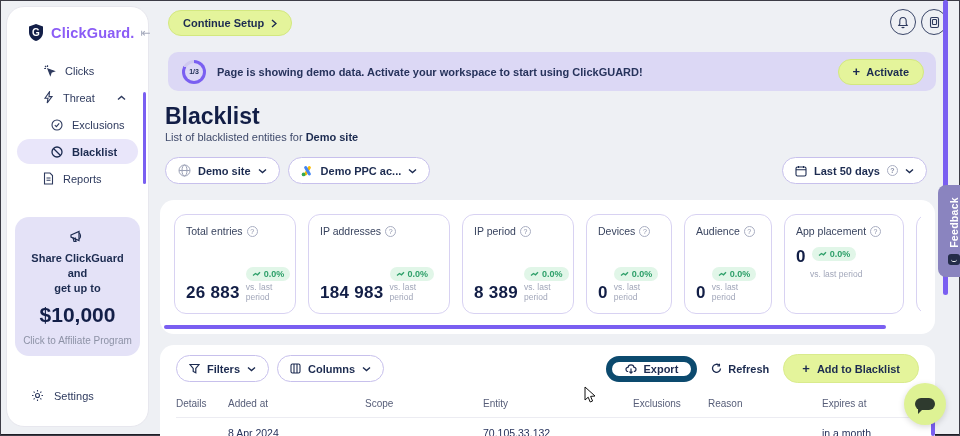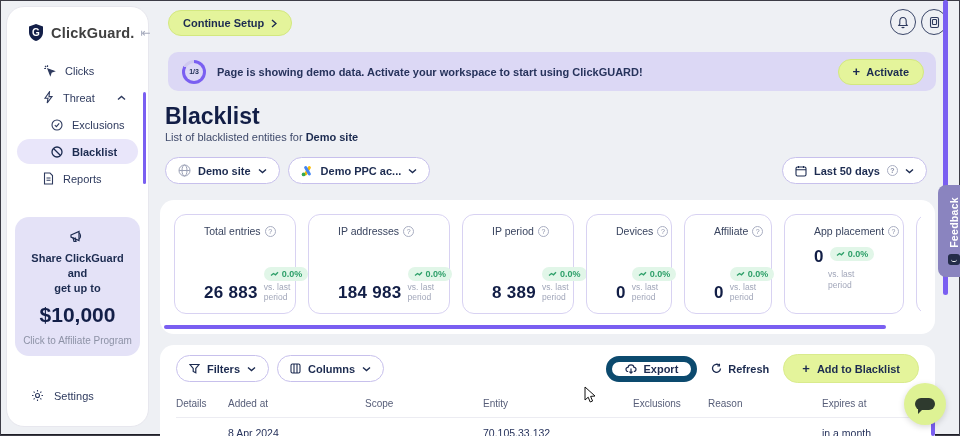--- a/index.html
+++ b/index.html
@@ -12,21 +12,21 @@
     box-shadow: inset 0 0 0 1px #3c3c46, inset 0 -2px 0 #1f1f27;
   }
   svg { display:block; }
 
   
   .sidebar {
     position:absolute; left:6px; top:6px; width:143px; height:421px;
     background:#fff; border-radius:18px; border:1px solid #e7e7ee;
   }
   .logo-row { display:flex; align-items:center; gap:6px; padding:16px 10px 14px 20px; }
-  .brand-name { font-size:14.5px; font-weight:bold; color:#404040; letter-spacing:.2px; flex:1; }
+  .brand-name { font-size:14.5px; font-weight:bold; color:#8b5cf6; letter-spacing:.2px; flex:1; }
   .collapse { color:#a6abbd; font-size:12px; cursor:pointer; }
   .nav { position:relative; }
   .nav-item { display:flex; align-items:center; gap:9px; height:25px; padding-left:26px;
     font-size:11px; color:#2e3a5e; cursor:pointer; margin:2px 10px; border-radius:14px; }
   .nav-item.sub { padding-left:34px; }
   .nav-item.active { background:#e9e6fa; font-weight:bold; color:#1c2b50; }
   .nav-item .chev-up { margin-left:auto; margin-right:12px; }
   .sb-thumb { position:absolute; right:2px; top:34px; width:3px; height:92px; background:#7a5ff1; border-radius:2px; }
 
   .promo {
@@ -76,21 +76,21 @@
     display:flex; align-items:center; gap:7px; padding:0 12px; font-size:11px; font-weight:bold;
     color:#1c2b50; cursor:pointer; }
   .date-pill { position:absolute; right:33px; top:157px; }
   .qmark { width:11px; height:11px; border-radius:50%; border:1px solid #a9aec2; color:#8a90a8;
     font-size:7px; display:inline-flex; align-items:center; justify-content:center; flex:none; }
 
   
   .stats-panel { position:absolute; left:160px; top:200px; width:775px; height:134px;
     background:#fff; border-radius:14px; padding:14px; overflow:hidden; }
   .cards { display:flex; gap:12px; height:100px; overflow:hidden; }
-  .card { border:1px solid #d8d2f2; border-radius:12px; padding:10px 29px; flex:none;
+  .card { border:1px solid #d8d2f2; border-radius:12px; padding:10px 11px; flex:none;
     display:flex; flex-direction:column; justify-content:space-between; background:#fff; }
   .card.c1{width:122px;} .card.c2{width:142px;} .card.c3{width:112px;}
   .card.c4{width:86px;} .card.c5{width:88px;} .card.c6{width:120px;} .card.c7{width:120px;}
   .card-title { font-size:10.5px; color:#39445f; display:flex; align-items:center; gap:4px; white-space:nowrap; }
   .card-bottom { display:flex; align-items:flex-end; gap:6px; }
   .card-value { font-size:17px; font-weight:bold; color:#121e46; letter-spacing:.3px; white-space:nowrap; }
   .card-side { display:flex; flex-direction:column; gap:1px; }
   .badge { background:#e1f6e8; color:#2fa06a; border-radius:9px; font-size:9px; font-weight:bold;
     padding:2px 6px; display:inline-flex; align-items:center; gap:3px; align-self:flex-start; white-space:nowrap; }
   .caption { font-size:8.5px; color:#a2a7ba; line-height:1.25; }
@@ -394,21 +394,21 @@
               </svg>
               <span>0.0%</span>
             </span>
           <span class="caption">vs. last period</span>
         </span>
       </div>
     </div>
 
     <div class="card c5">
       <div class="card-title">
-          <span>Affiliate</span>
+          <span>Audience</span>
           <span class="qmark">?</span>
         </div>
       <div class="card-bottom">
         <span class="card-value">0</span>
         <span class="card-side">
           <span class="badge">
               <svg width="9" height="6" viewBox="0 0 9 6" fill="none" stroke="#2fa06a" stroke-width="1.3">
                 <path d="M1 4.5 L3.5 2.5 L5.5 3.8 L8 1.2"></path>
               </svg>
               <span>0.0%</span>

